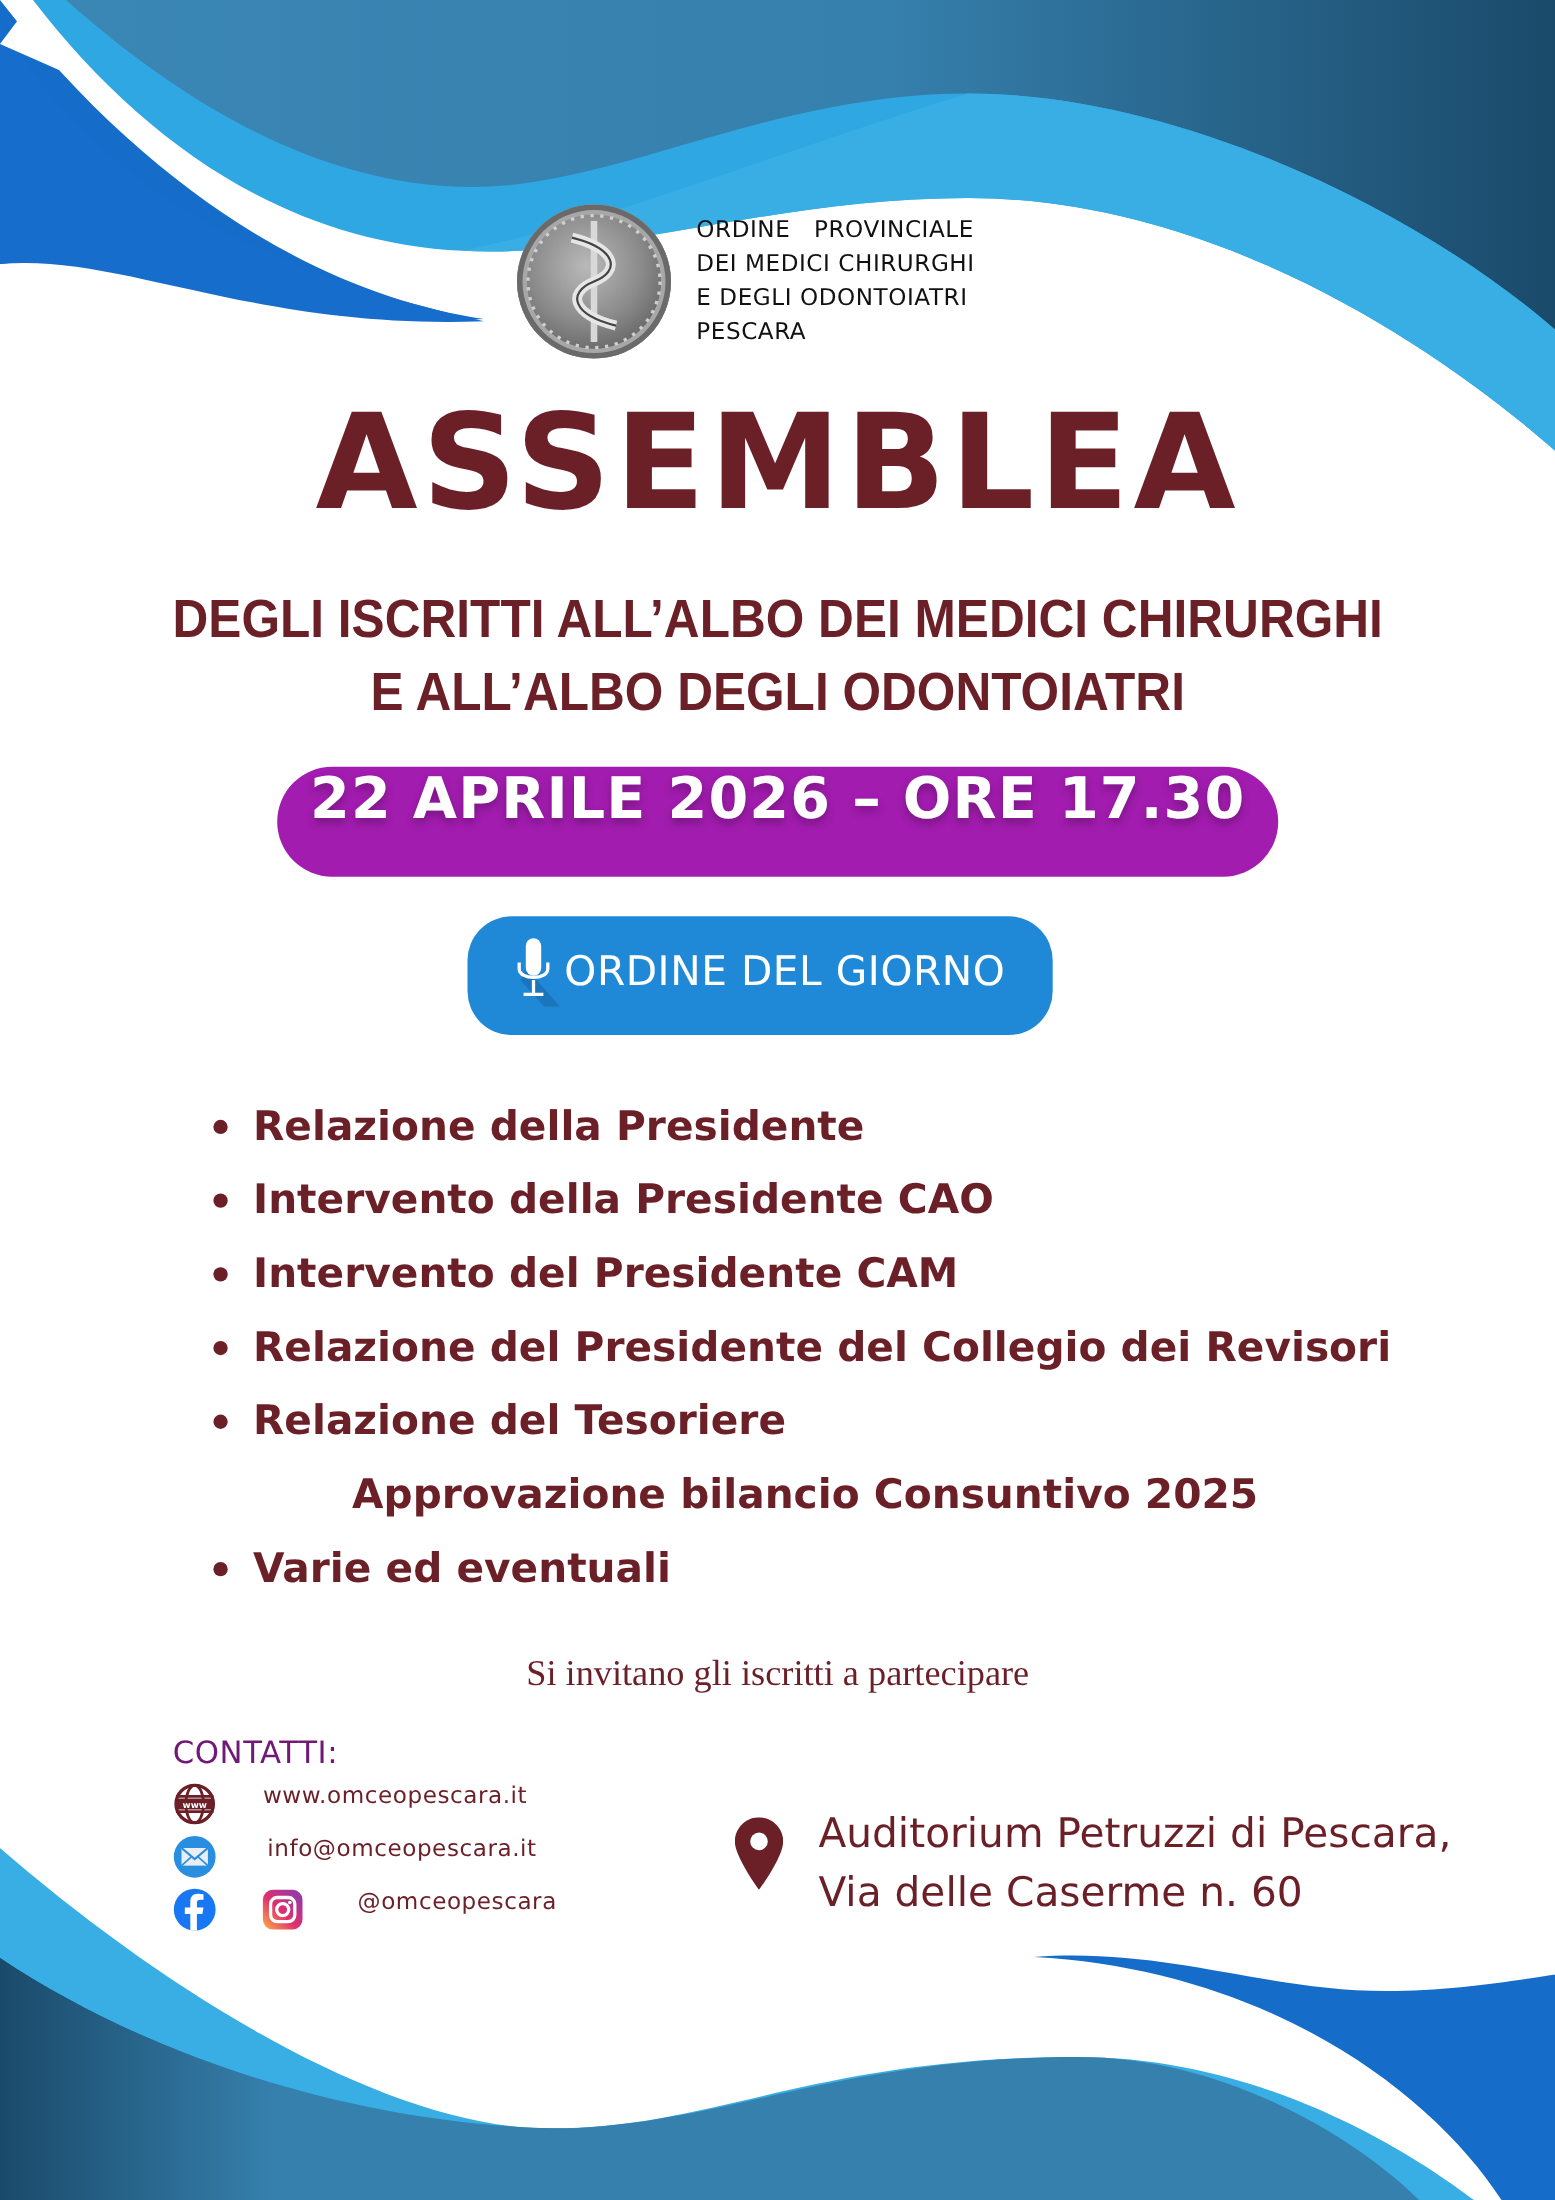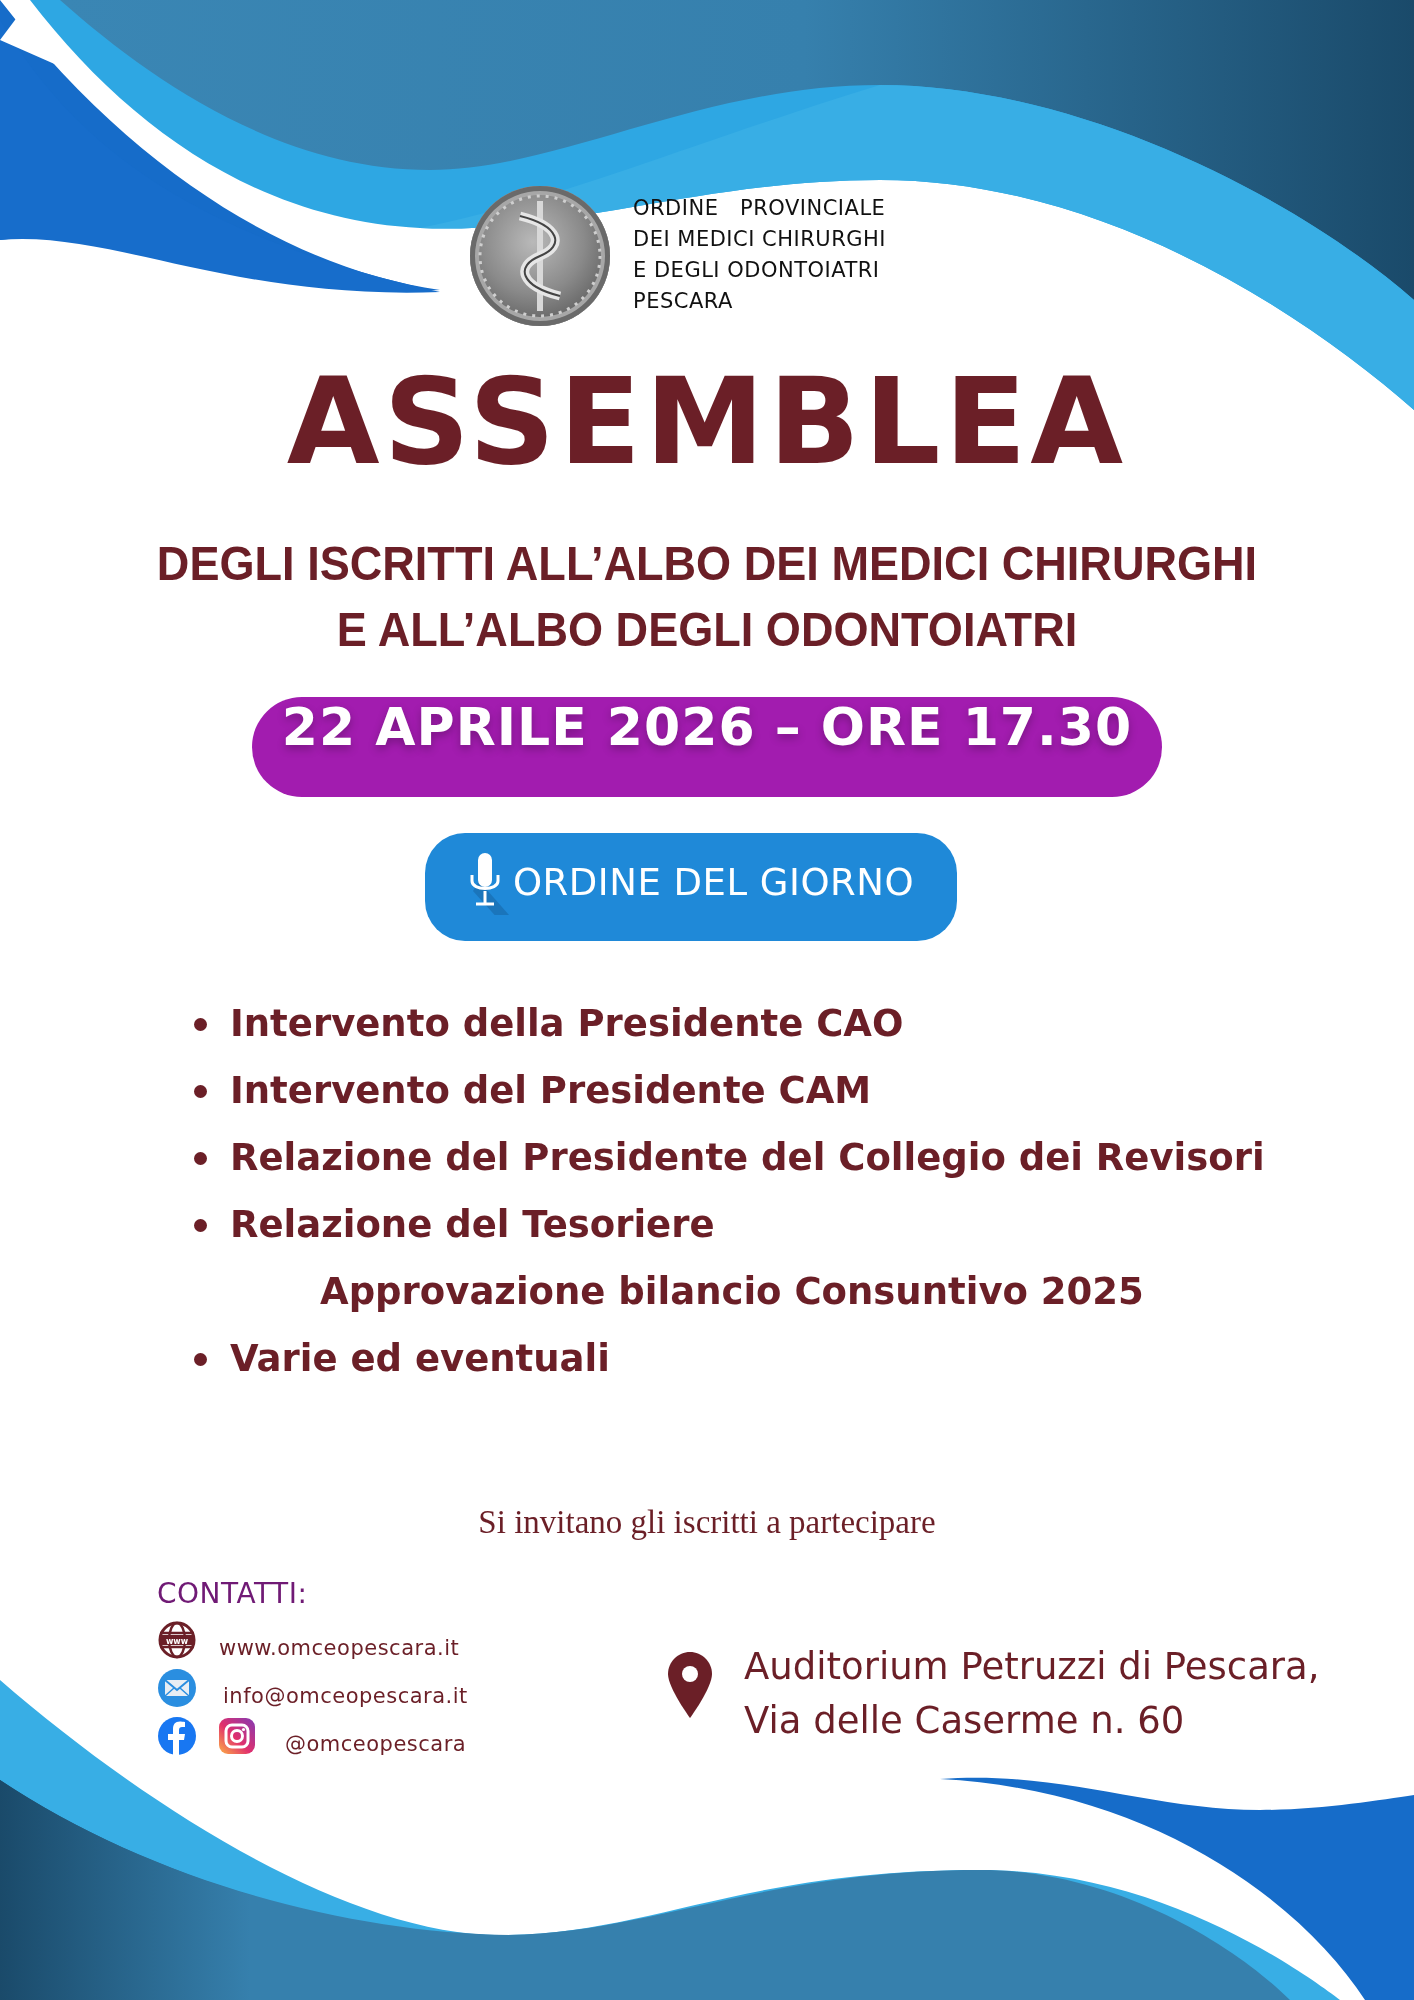--- a/index.html
+++ b/index.html
@@ -77,21 +77,21 @@
 
   .invite {
     left: 0; top: 1504px; width: 1414px; text-align: center;
     font-family: Liberation Serif, serif; font-size: 33px; color: #6b1f27; font-weight: normal;
   }
 
   .contacts-title {
     left: 157px; top: 1577px;
     font-family: "DejaVu Sans", sans-serif; font-size: 28px; color: #701a75; letter-spacing: 0.5px;
   }
-  .contact-row { left: 157px; height: 40px; display: flex; align-items: flex-end; }
+  .contact-row { left: 157px; height: 40px; display: flex; align-items: flex-start; gap: 20px; }
   .contact-row .ico { width: 40px; height: 40px; display: inline-block; position: relative; }
   .contact-row .txt {
     font-family: "DejaVu Sans", sans-serif; font-size: 21px; color: #6b1f27; letter-spacing: 0.5px;
   }
 
   .venue { left: 668px; top: 1640px; display: flex; }
   .venue .pin { width: 44px; height: 66px; margin-top: 12px; margin-right: 32px; }
   .venue .venue-text {
     font-family: "DejaVu Sans", sans-serif; font-size: 37px; line-height: 54px; color: #6b1f27;
   }
@@ -166,20 +166,21 @@
     <path d="M8,40 L44,80 L44,64 L14,30 Z" fill="#1767a8" opacity="0.6"></path>
     <rect x="13" y="2" width="14" height="34" rx="7" fill="#ffffff"></rect>
     <path d="M7,24 L7,30 C7,40 33,40 33,30 L33,24" fill="none" stroke="#fff" stroke-width="3"></path>
     <line x1="20" y1="40" x2="20" y2="52" stroke="#fff" stroke-width="3"></line>
     <line x1="11" y1="53" x2="29" y2="53" stroke="#fff" stroke-width="3"></line>
   </svg>
   <span class="agenda-label">ORDINE DEL GIORNO</span>
 </div>
 
 <ul class="layer agenda-list">
+  <li><span class="bullet"></span><span>Relazione della Presidente</span></li>
   <li><span class="bullet"></span><span>Intervento della Presidente CAO</span></li>
   <li><span class="bullet"></span><span>Intervento del Presidente CAM</span></li>
   <li><span class="bullet"></span><span>Relazione del Presidente del Collegio dei Revisori</span></li>
   <li><span class="bullet"></span><span>Relazione del Tesoriere</span></li>
   <li class="sub"><span>Approvazione bilancio Consuntivo 2025</span></li>
   <li><span class="bullet"></span><span>Varie ed eventuali</span></li>
 </ul>
 
 <div class="layer invite">Si invitano gli iscritti a partecipare</div>
 

